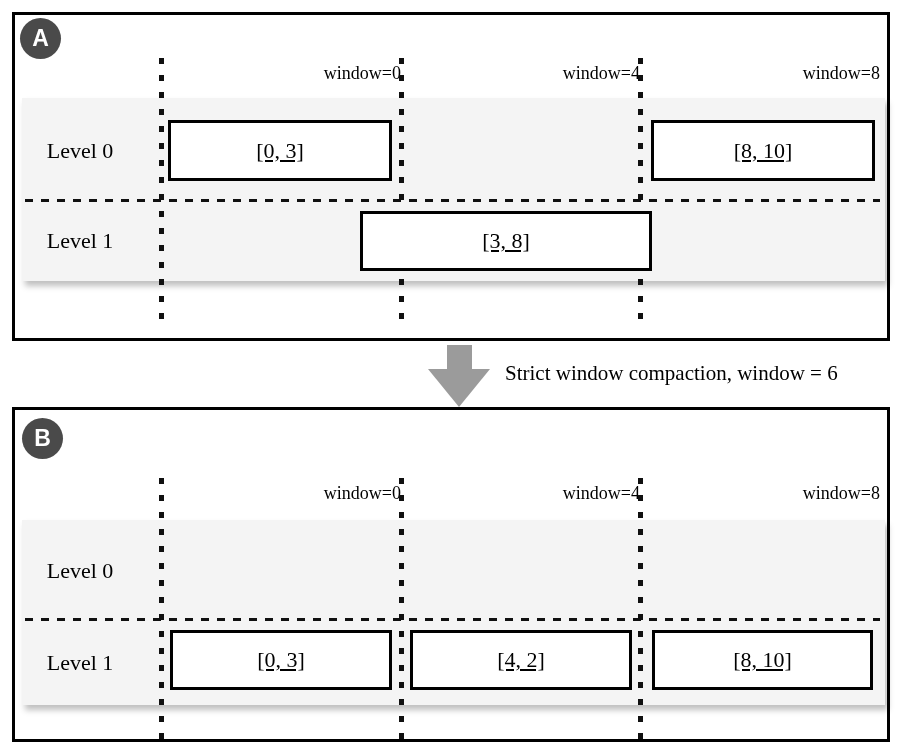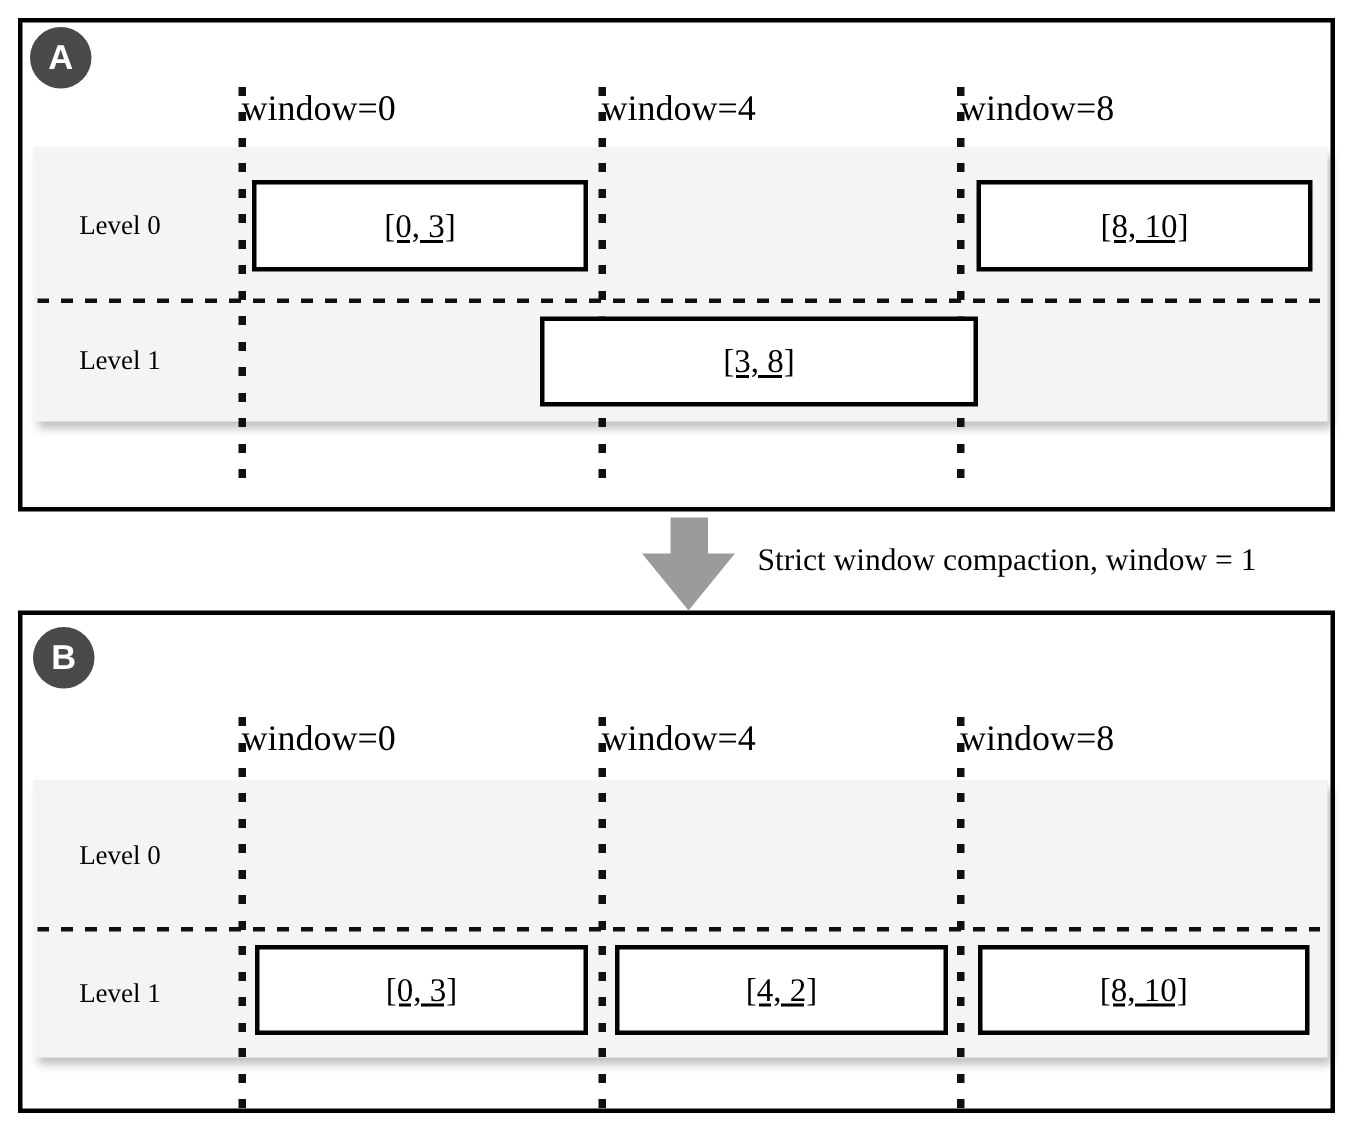--- a/index.html
+++ b/index.html
@@ -43,42 +43,42 @@
   .band {
     position: absolute;
     left: 7px;
     width: 863px;
     background: var(--band-bg);
     box-shadow: 3px 5px 6px rgba(0,0,0,0.25);
   }
   .win-header {
     position: absolute;
     height: 27px; line-height: 27px;
-    text-align: left;
-    font-size: 24px;
+    text-align: right;
+    font-size: 18px;
     white-space: nowrap;
   }
   .dotted-line {
     position: absolute;
     width: 5px;
     background-image: repeating-linear-gradient(180deg,
       #101010 0px, #101010 6px, transparent 6px, transparent 17px);
   }
   .dashed-line {
     position: absolute;
     height: 3px;
     background-image: repeating-linear-gradient(90deg,
       #101010 0px, #101010 8px, transparent 8px, transparent 16px);
   }
   .level-label {
     position: absolute;
     width: 100px;
     height: 27px; line-height: 27px;
     text-align: center;
-    font-size: 18px;
+    font-size: 22px;
     white-space: nowrap;
   }
   .sstable {
     position: absolute;
     background: #ffffff;
     border: 3px solid var(--line-black);
     display: flex; align-items: center; justify-content: center;
     font-size: 22px;
     white-space: nowrap;
     text-decoration: underline;
@@ -128,21 +128,21 @@
     <div class="level-label" style="left:15px; top:122px;">Level 0</div>
     <div class="level-label" style="left:15px; top:212px;">Level 1</div>
 
     <div class="sstable" style="left:153px; top:105px; width:224px; height:61px;">[0, 3]</div>
     <div class="sstable" style="left:636px; top:105px; width:224px; height:61px;">[8, 10]</div>
     <div class="sstable" style="left:345px; top:196px; width:292px; height:60px;">[3, 8]</div>
   </section>
 
   <div class="arrow-stem"></div>
   <div class="arrow-head"></div>
-  <div class="caption">Strict window compaction, window = 1</div>
+  <div class="caption">Strict window compaction, window = 6</div>
 
   <section class="panel panel-b">
     <div class="badge" style="left:7px; top:8px;">B</div>
 
     <div class="win-header" style="left:146px; top:70px; width:240px;">window=0</div>
     <div class="win-header" style="left:386px; top:70px; width:239px;">window=4</div>
     <div class="win-header" style="left:625px; top:70px; width:240px;">window=8</div>
 
     <div class="band" style="top:110px; height:185px;"></div>
 

